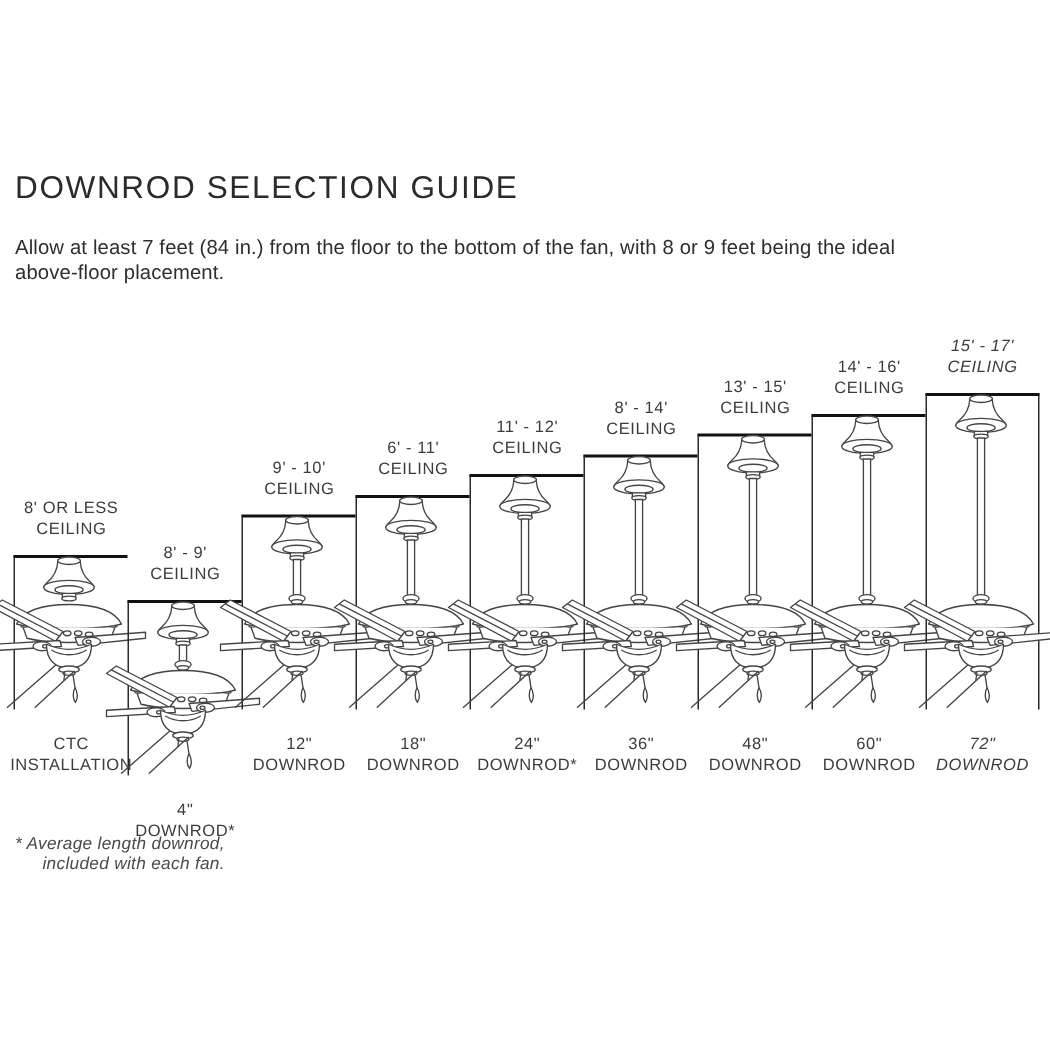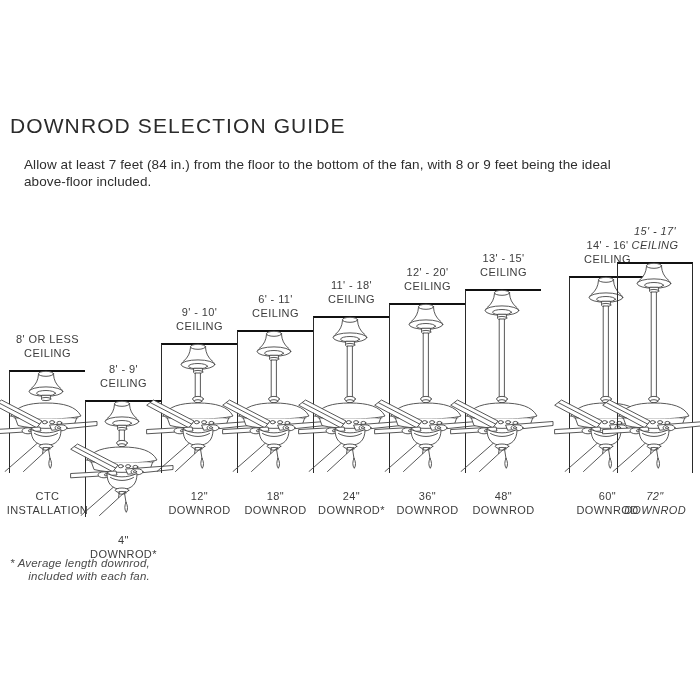--- a/index.html
+++ b/index.html
@@ -6,21 +6,21 @@
   body{width:700px;height:700px;font-family:"Liberation Sans", sans-serif;}
   .page{position:relative;width:700px;height:700px;overflow:hidden;background:#ffffff;}
 
   .title{
     position:absolute;left:10px;top:114px;
     font-size:21px;letter-spacing:1.1px;color:#2b2b2b;font-weight:400;
     white-space:nowrap;
     text-align:center;
   }
   .subtitle{
-    position:absolute;left:24px;top:156px;
+    position:absolute;left:10px;top:156px;
     font-size:13.5px;line-height:17px;color:#2e2e2e;letter-spacing:0.1px;
     white-space:nowrap;
   }
 
   .diagram{position:absolute;left:9px;top:0;width:684px;height:473px;}
   .section{
     position:absolute;box-sizing:border-box;
     border-top:2.6px solid #111111;
     border-left:1.7px solid #2a2a2a;
     background:transparent;
@@ -44,21 +44,21 @@
     font-style:italic;font-size:11.5px;line-height:13px;color:#4a4a4a;letter-spacing:0.2px;text-align:right;
   }
 </style>
 </head>
 <body>
 
 <div class="page">
   <div class="title">DOWNROD SELECTION GUIDE</div>
   <div class="subtitle">
     <div>Allow at least 7 feet (84 in.) from the floor to the bottom of the fan, with 8 or 9 feet being the ideal</div>
-    <div>above-floor included.</div>
+    <div>above-floor placement.</div>
   </div>
 
   <div class="diagram" id="diagram">
       <div class="section" style="left: 0px; top: 370px; width: 76px; height: 103px;">
     <div class="ceil-label">
       <div>8' OR LESS</div>
       <div>CEILING</div>
     </div>
     <div class="rod-label">
       <div>CTC</div>
@@ -235,21 +235,21 @@
             <line x1="29" y1="114.5" x2="-3" y2="142.5"></line>
             <line x1="41.5" y1="118.5" x2="15.5" y2="142.5"></line>
             <line x1="35.3" y1="119" x2="34.6" y2="124.5"></line>
             <line x1="40.6" y1="120.5" x2="42" y2="129.5"></line>
             <path d="M42,129.5 C43.9,132.5 44.1,136.5 42.3,139.3 C40.4,136.8 40.3,132.5 42,129.5 Z"></path>
           </g>
         </svg>
       </div>
       <div class="section" style="left: 304px; top: 316px; width: 76px; height: 157px;">
     <div class="ceil-label">
-      <div>11' - 18'</div>
+      <div>11' - 12'</div>
       <div>CEILING</div>
     </div>
     <div class="rod-label">
       <div>24"</div>
       <div>DOWNROD*</div>
     </div>
   <svg class="fan-svg" width="104" height="157" viewBox="-14 0 104 157">
           <g fill="#ffffff" stroke="#454545" stroke-width="0.9" stroke-linejoin="round" stroke-linecap="round">
             <path d="M30.5,5.5 C30.2,11 28,15.3 23.8,19 C22.2,20.5 21.2,21.6 21.2,22.6 L54.8,22.6 C54.8,21.6 53.8,20.5 52.2,19 C48,15.3 45.8,11 45.5,5.5 Z"></path>
             <ellipse cx="38" cy="4.8" rx="7.6" ry="2.5"></ellipse>
@@ -282,21 +282,21 @@
             <line x1="29" y1="128.5" x2="-3" y2="156.5"></line>
             <line x1="41.5" y1="132.5" x2="15.5" y2="156.5"></line>
             <line x1="35.3" y1="133" x2="34.6" y2="138.5"></line>
             <line x1="40.6" y1="134.5" x2="42" y2="143.5"></line>
             <path d="M42,143.5 C43.9,146.5 44.1,150.5 42.3,153.3 C40.4,150.8 40.3,146.5 42,143.5 Z"></path>
           </g>
         </svg>
       </div>
       <div class="section" style="left: 380px; top: 303px; width: 76px; height: 170px;">
     <div class="ceil-label">
-      <div>12' - 20'</div>
+      <div>8' - 14'</div>
       <div>CEILING</div>
     </div>
     <div class="rod-label">
       <div>36"</div>
       <div>DOWNROD</div>
     </div>
   <svg class="fan-svg" width="104" height="170" viewBox="-14 0 104 170">
           <g fill="#ffffff" stroke="#454545" stroke-width="0.9" stroke-linejoin="round" stroke-linecap="round">
             <path d="M30.5,5.5 C30.2,11 28,15.3 23.8,19 C22.2,20.5 21.2,21.6 21.2,22.6 L54.8,22.6 C54.8,21.6 53.8,20.5 52.2,19 C48,15.3 45.8,11 45.5,5.5 Z"></path>
             <ellipse cx="38" cy="4.8" rx="7.6" ry="2.5"></ellipse>
@@ -374,21 +374,21 @@
             <ellipse cx="38" cy="158.3" rx="6.8" ry="2.3"></ellipse>
             <ellipse cx="38" cy="160.8" rx="4" ry="1.4"></ellipse>
             <line x1="29" y1="155.5" x2="-3" y2="183.5"></line>
             <line x1="41.5" y1="159.5" x2="15.5" y2="183.5"></line>
             <line x1="35.3" y1="160" x2="34.6" y2="165.5"></line>
             <line x1="40.6" y1="161.5" x2="42" y2="170.5"></line>
             <path d="M42,170.5 C43.9,173.5 44.1,177.5 42.3,180.3 C40.4,177.8 40.3,173.5 42,170.5 Z"></path>
           </g>
         </svg>
       </div>
-      <div class="section" style="left: 560px; top: 276px; width: 76px; height: 197px;">
+      <div class="section" style="left: 532px; top: 276px; width: 76px; height: 197px;">
     <div class="ceil-label">
       <div>14' - 16'</div>
       <div>CEILING</div>
     </div>
     <div class="rod-label">
       <div>60"</div>
       <div>DOWNROD</div>
     </div>
   <svg class="fan-svg" width="104" height="197" viewBox="-14 0 104 197">
           <g fill="#ffffff" stroke="#454545" stroke-width="0.9" stroke-linejoin="round" stroke-linecap="round">

